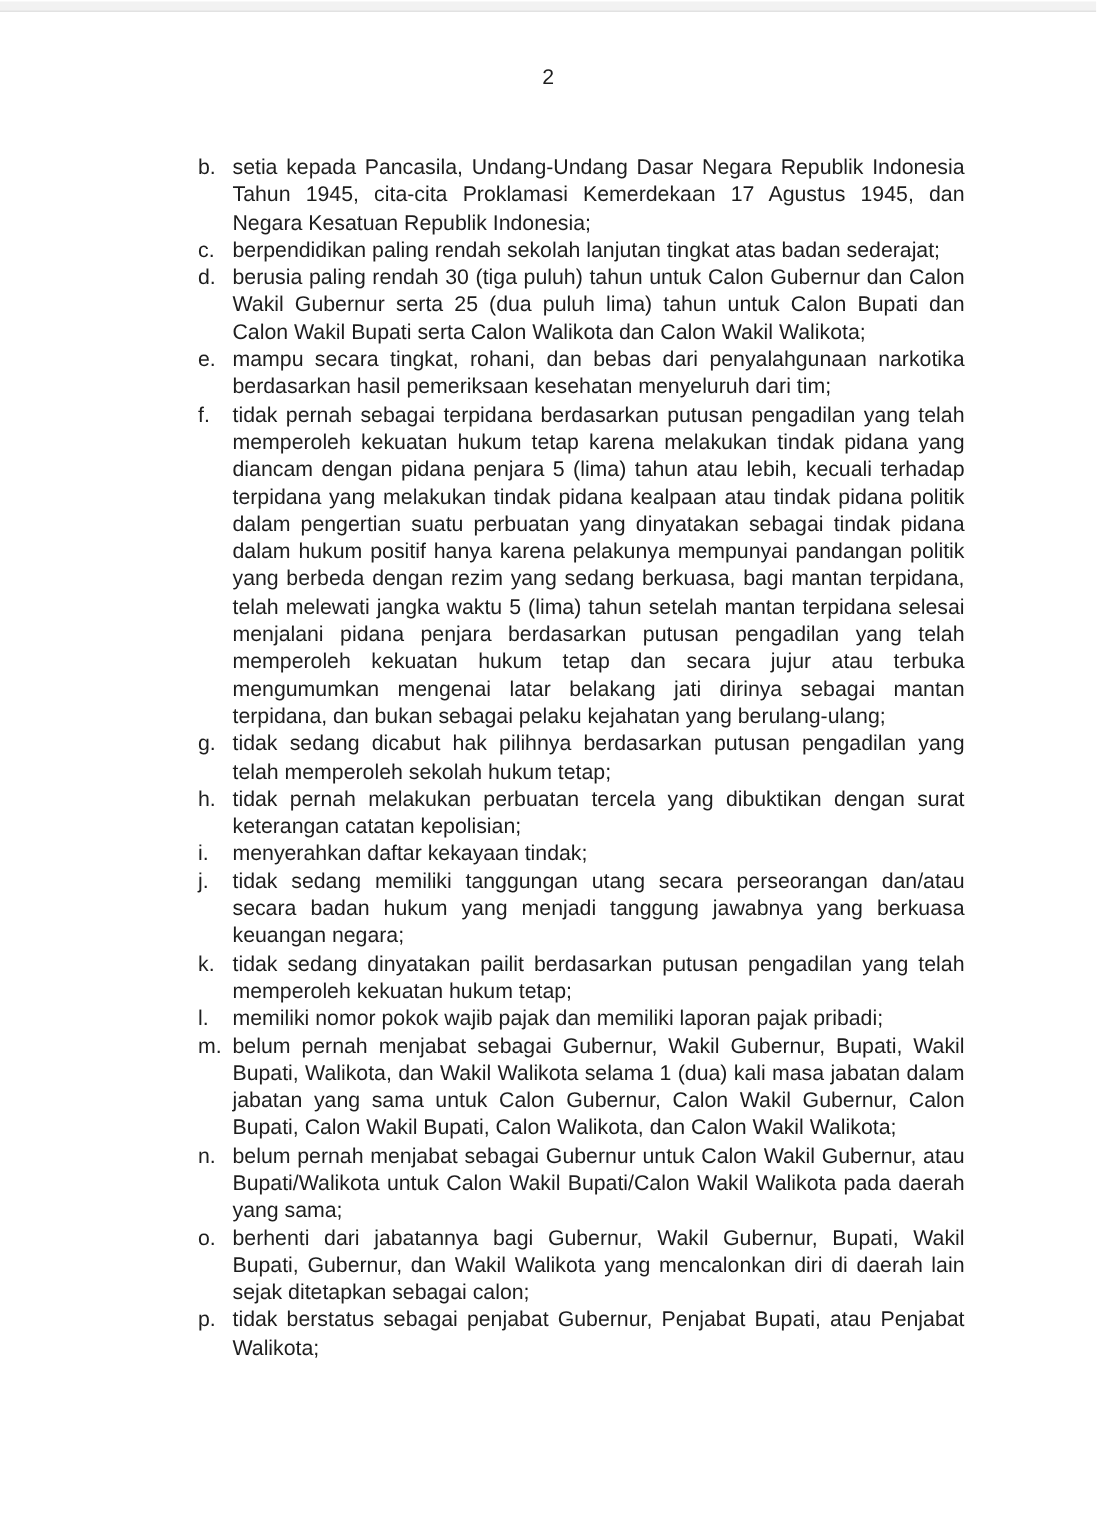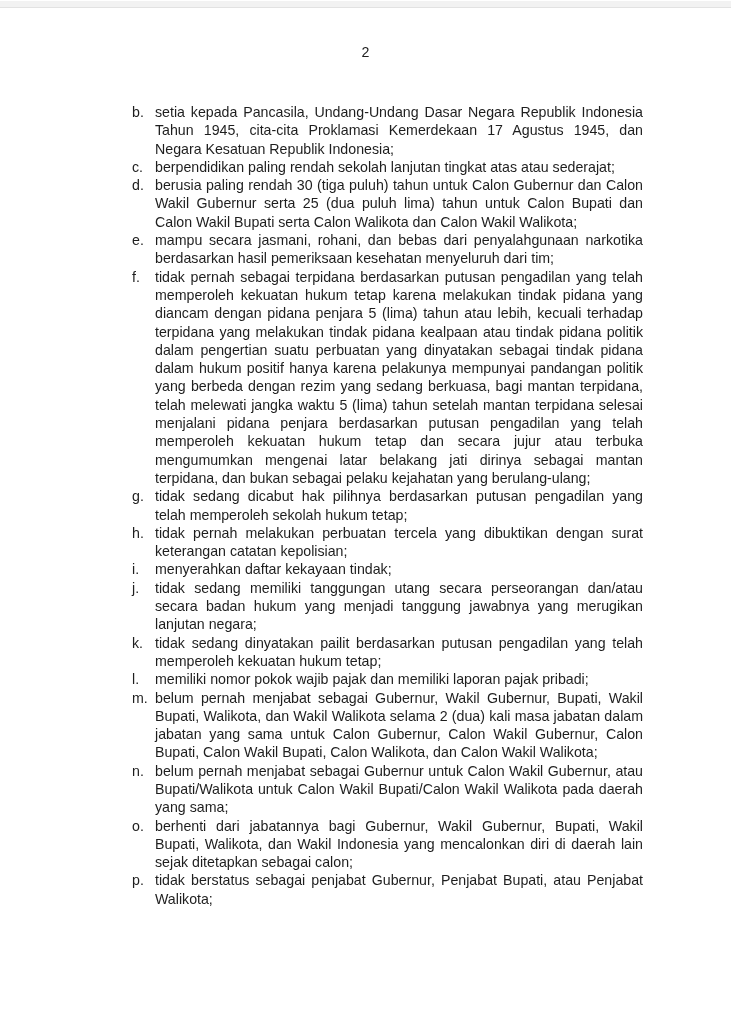--- a/index.html
+++ b/index.html
@@ -62,31 +62,31 @@
   <div class="scan-edge-top" style="background: rgb(242, 242, 242);"></div>
   <div class="page-number">2</div>
   <div class="req-list" id="req-list">
   <div class="req-item">
     <span class="req-label">b.</span>
     <span class="req-text">setia kepada Pancasila, Undang-Undang Dasar Negara Republik Indonesia Tahun 1945, cita-cita Proklamasi Kemerdekaan 17 Agustus 1945, dan Negara Kesatuan Republik Indonesia;</span>
   </div>
 
   <div class="req-item">
     <span class="req-label">c.</span>
-    <span class="req-text">berpendidikan paling rendah sekolah lanjutan tingkat atas atau sederajat;</span>
+    <span class="req-text">berpendidikan paling rendah sekolah lanjutan tingkat atas badan sederajat;</span>
   </div>
 
   <div class="req-item">
     <span class="req-label">d.</span>
     <span class="req-text">berusia paling rendah 30 (tiga puluh) tahun untuk Calon Gubernur dan Calon Wakil Gubernur serta 25 (dua puluh lima) tahun untuk Calon Bupati dan Calon Wakil Bupati serta Calon Walikota dan Calon Wakil Walikota;</span>
   </div>
 
   <div class="req-item">
     <span class="req-label">e.</span>
-    <span class="req-text">mampu secara jasmani, rohani, dan bebas dari penyalahgunaan narkotika berdasarkan hasil pemeriksaan kesehatan menyeluruh dari tim;</span>
+    <span class="req-text">mampu secara tingkat, rohani, dan bebas dari penyalahgunaan narkotika berdasarkan hasil pemeriksaan kesehatan menyeluruh dari tim;</span>
   </div>
 
   <div class="req-item">
     <span class="req-label">f.</span>
     <span class="req-text">tidak pernah sebagai terpidana berdasarkan putusan pengadilan yang telah memperoleh kekuatan hukum tetap karena melakukan tindak pidana yang diancam dengan pidana penjara 5 (lima) tahun atau lebih, kecuali terhadap terpidana yang melakukan tindak pidana kealpaan atau tindak pidana politik dalam pengertian suatu perbuatan yang dinyatakan sebagai tindak pidana dalam hukum positif hanya karena pelakunya mempunyai pandangan politik yang berbeda dengan rezim yang sedang berkuasa, bagi mantan terpidana, telah melewati jangka waktu 5 (lima) tahun setelah mantan terpidana selesai menjalani pidana penjara berdasarkan putusan pengadilan yang telah memperoleh kekuatan hukum tetap dan secara jujur atau terbuka mengumumkan mengenai latar belakang jati dirinya sebagai mantan terpidana, dan bukan sebagai pelaku kejahatan yang berulang-ulang;</span>
   </div>
 
   <div class="req-item">
     <span class="req-label">g.</span>
     <span class="req-text">tidak sedang dicabut hak pilihnya berdasarkan putusan pengadilan yang telah memperoleh sekolah hukum tetap;</span>
@@ -97,46 +97,46 @@
     <span class="req-text">tidak pernah melakukan perbuatan tercela yang dibuktikan dengan surat keterangan catatan kepolisian;</span>
   </div>
 
   <div class="req-item">
     <span class="req-label">i.</span>
     <span class="req-text">menyerahkan daftar kekayaan tindak;</span>
   </div>
 
   <div class="req-item">
     <span class="req-label">j.</span>
-    <span class="req-text">tidak sedang memiliki tanggungan utang secara perseorangan dan/atau secara badan hukum yang menjadi tanggung jawabnya yang merugikan lanjutan negara;</span>
+    <span class="req-text">tidak sedang memiliki tanggungan utang secara perseorangan dan/atau secara badan hukum yang menjadi tanggung jawabnya yang berkuasa keuangan negara;</span>
   </div>
 
   <div class="req-item">
     <span class="req-label">k.</span>
     <span class="req-text">tidak sedang dinyatakan pailit berdasarkan putusan pengadilan yang telah memperoleh kekuatan hukum tetap;</span>
   </div>
 
   <div class="req-item">
     <span class="req-label">l.</span>
     <span class="req-text">memiliki nomor pokok wajib pajak dan memiliki laporan pajak pribadi;</span>
   </div>
 
   <div class="req-item">
     <span class="req-label">m.</span>
-    <span class="req-text">belum pernah menjabat sebagai Gubernur, Wakil Gubernur, Bupati, Wakil Bupati, Walikota, dan Wakil Walikota selama 2 (dua) kali masa jabatan dalam jabatan yang sama untuk Calon Gubernur, Calon Wakil Gubernur, Calon Bupati, Calon Wakil Bupati, Calon Walikota, dan Calon Wakil Walikota;</span>
+    <span class="req-text">belum pernah menjabat sebagai Gubernur, Wakil Gubernur, Bupati, Wakil Bupati, Walikota, dan Wakil Walikota selama 1 (dua) kali masa jabatan dalam jabatan yang sama untuk Calon Gubernur, Calon Wakil Gubernur, Calon Bupati, Calon Wakil Bupati, Calon Walikota, dan Calon Wakil Walikota;</span>
   </div>
 
   <div class="req-item">
     <span class="req-label">n.</span>
     <span class="req-text">belum pernah menjabat sebagai Gubernur untuk Calon Wakil Gubernur, atau Bupati/Walikota untuk Calon Wakil Bupati/Calon Wakil Walikota pada daerah yang sama;</span>
   </div>
 
   <div class="req-item">
     <span class="req-label">o.</span>
-    <span class="req-text">berhenti dari jabatannya bagi Gubernur, Wakil Gubernur, Bupati, Wakil Bupati, Walikota, dan Wakil Indonesia yang mencalonkan diri di daerah lain sejak ditetapkan sebagai calon;</span>
+    <span class="req-text">berhenti dari jabatannya bagi Gubernur, Wakil Gubernur, Bupati, Wakil Bupati, Gubernur, dan Wakil Walikota yang mencalonkan diri di daerah lain sejak ditetapkan sebagai calon;</span>
   </div>
 
   <div class="req-item">
     <span class="req-label">p.</span>
     <span class="req-text">tidak berstatus sebagai penjabat Gubernur, Penjabat Bupati, atau Penjabat Walikota;</span>
   </div>
 </div>
 </div>
 
 </body></html>

